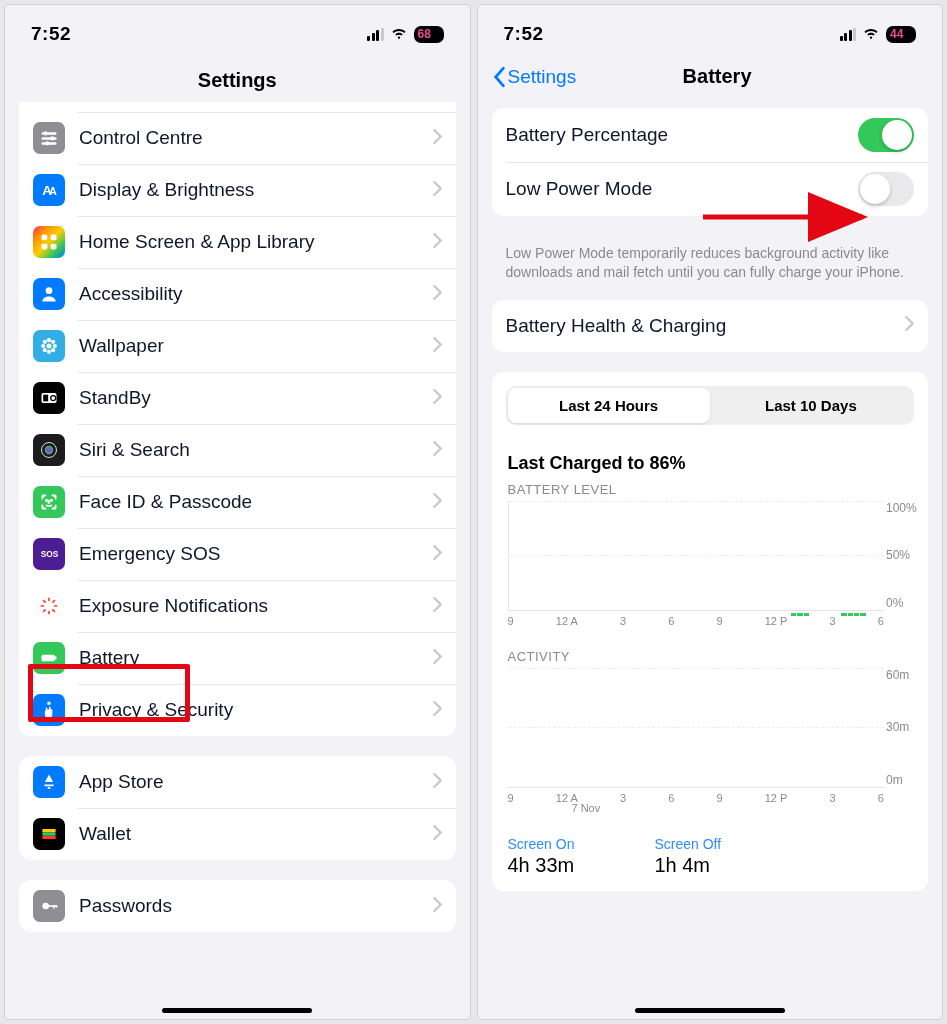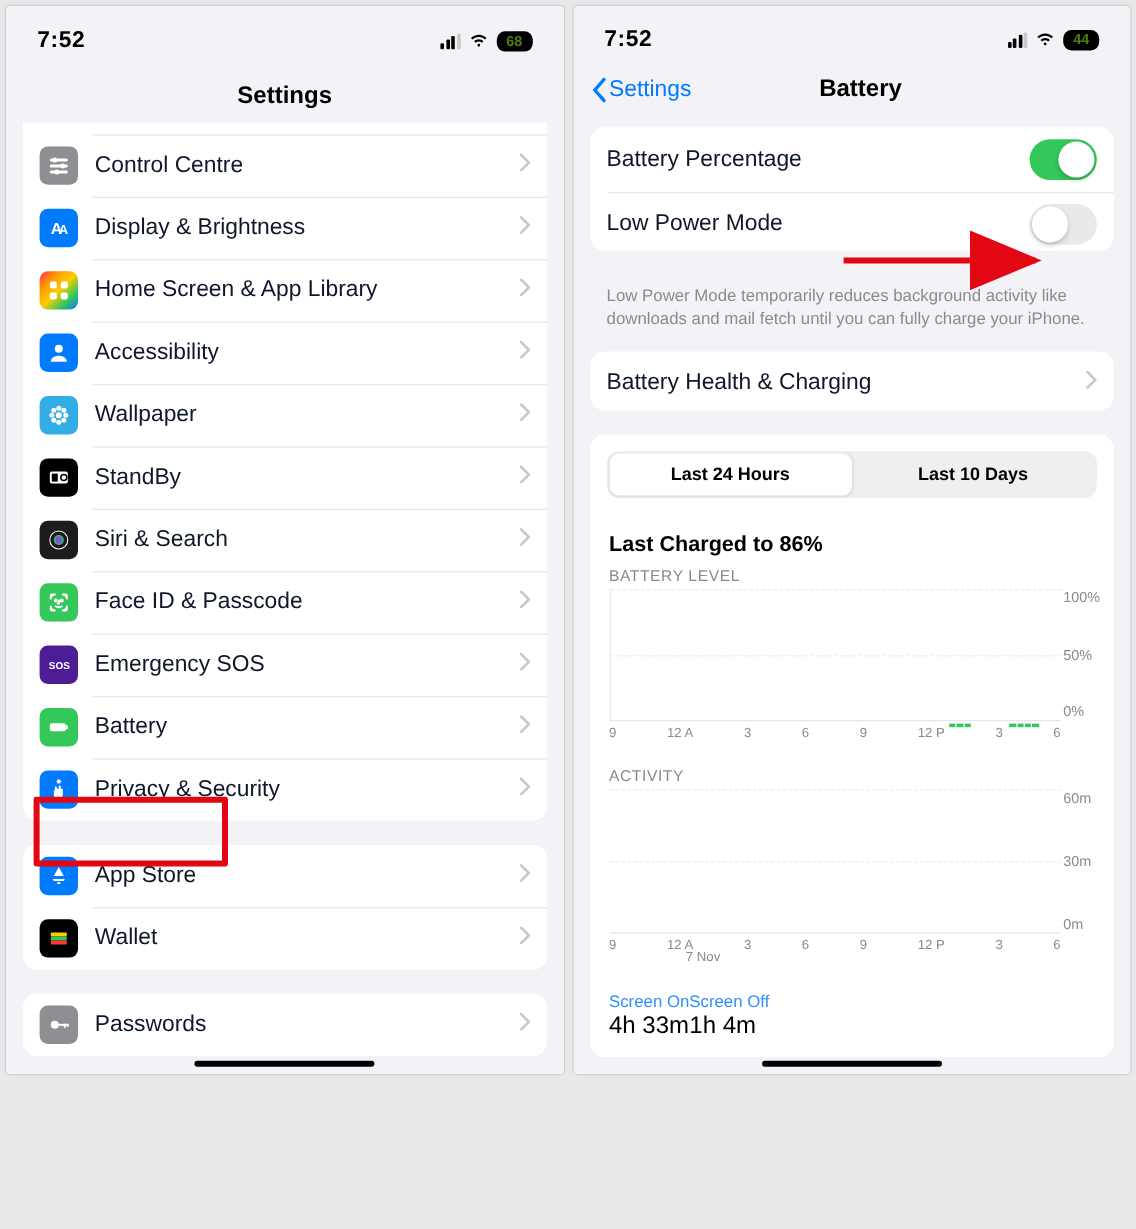--- a/index.html
+++ b/index.html
@@ -1,29 +1,29 @@
 <!DOCTYPE html>
 <html><head>
 <meta charset="utf-8">
 <style>
   *{box-sizing:border-box;margin:0;padding:0;font-family:-apple-system,BlinkMacSystemFont,"Helvetica Neue",sans-serif}
   body{background:#e8e8e8;display:flex;gap:6px;padding:4px}
-  .phone{width:468px;height:892px;background:#f2f2f7;border:1px solid #cfcfd4;border-radius:4px;overflow:hidden;position:relative;display:flex;flex-direction:column}
+  .phone{width:468px;height:1016px;background:#f2f2f7;border:1px solid #cfcfd4;border-radius:4px;overflow:hidden;position:relative;display:flex;flex-direction:column}
   
   .status-bar{display:flex;justify-content:space-between;align-items:center;padding:14px 26px 6px;height:50px}
   .time{font-size:19px;font-weight:600;letter-spacing:0.5px}
   .status-icons{display:flex;align-items:center;gap:6px}
   .cell-bars{display:flex;align-items:flex-end;gap:1.5px;height:13px}
   .cell-bars span{width:3px;background:#000;border-radius:1px}
   .cell-bars span:nth-child(1){height:5px}
   .cell-bars span:nth-child(2){height:8px}
   .cell-bars span:nth-child(3){height:11px}
   .cell-bars span:nth-child(4){height:13px;background:#c9c9c9}
   .wifi-icon svg{width:18px;height:18px}
-  .bat-pill{display:flex;align-items:center;background:#000;color:#4d7c0f;border-radius:7px;padding:2px 4px;font-size:12px;font-weight:700;position:relative;height:17px;min-width:30px;justify-content:center}
+  .bat-pill{display:flex;align-items:center;background:#000;color:#ec4899;border-radius:7px;padding:2px 4px;font-size:12px;font-weight:700;position:relative;height:17px;min-width:30px;}
   
   .title-bar{text-align:center;padding:14px 0 10px;font-size:20px;font-weight:700}
   
   .nav-bar{display:flex;align-items:center;padding:10px 14px}
   .nav-back{display:flex;align-items:center;color:#007aff;font-size:19px;font-weight:400;gap:2px}
   .nav-back svg{width:14px;height:22px}
   .nav-title{flex:1;text-align:center;font-size:20px;font-weight:700;margin-left:-70px}
   
   .list-group{background:#fff;border-radius:12px;margin:0 14px 20px;overflow:hidden}
   .list-row{display:flex;align-items:center;padding:10px 14px;min-height:52px;position:relative}
@@ -60,21 +60,21 @@
   .bars .bar{flex:1;display:flex;flex-direction:column;justify-content:flex-end}
   .bar .seg-y{background:#ffcc00;width:100%}
   .bar .seg-g{background:#34c759;width:100%}
   .bar .seg-r{background:#ff3b30;width:100%}
   .x-axis{display:flex;font-size:11px;color:#8a8a8e;padding:4px 0 0;justify-content:space-between}
   .chart2{position:relative;height:120px;border-bottom:1px solid #e5e5ea}
   .chart2 .bars .bar .dark{background:#1178d4;width:100%}
   .chart2 .bars .bar .light{background:#5bb2f0;width:100%}
   .x-axis2{display:flex;font-size:11px;color:#8a8a8e;padding:4px 0 0;justify-content:space-between}
   .date-lbl{font-size:11px;color:#8a8a8e;padding:0 16px 4px;margin-left:48px;margin-top:-2px}
-  .screen-stats{display:flex;padding:12px 16px 8px;}
+  .screen-stats{display:flex;padding:12px 16px 8px;gap:80px}
   .stat-label{font-size:14px;color:#2e8dff}
   .stat-val{font-size:20px;font-weight:400;margin-top:2px}
   .home-ind{position:absolute;bottom:6px;left:50%;transform:translateX(-50%);width:150px;height:5px;background:#000;border-radius:3px}
   
   .arrow-annot{position:absolute;pointer-events:none}
   .arrow-annot svg{overflow:visible}
   
   .ic-gray{background:#8e8e93}.ic-blue{background:#007aff}
   .ic-purple{background:#5856d6;background:linear-gradient(135deg,#ff2d55 0%,#ff9500 25%,#ffcc00 50%,#34c759 75%,#007aff 100%)}
   .ic-cyan{background:#32ade6}.ic-black{background:#000}.ic-siri{background:#1c1c1e}
@@ -241,20 +241,41 @@
             <svg viewBox="0 0 24 24">
               <text x="2" y="16" font-size="10" font-weight="bold" fill="#fff">SOS</text>
             </svg>
           </div>
     <div class="row-label">Emergency SOS</div>
     <div class="chevron"><svg viewBox="0 0 8 14">
               <path fill="none" stroke="#c7c7cc" stroke-width="2" stroke-linecap="round" d="M1 1l6 6-6 6"></path>
             </svg></div>
   </div>
         <div class="list-row">
+    <div class="row-icon ic-white">
+            <svg viewBox="0 0 24 24" fill="#ff3b30">
+              <circle cx="12" cy="12" r="5"></circle>
+              <g stroke="#ff3b30" stroke-width="2">
+                <line x1="12" y1="2" x2="12" y2="6"></line>
+                <line x1="12" y1="18" x2="12" y2="22"></line>
+                <line x1="2" y1="12" x2="6" y2="12"></line>
+                <line x1="18" y1="12" x2="22" y2="12"></line>
+                <line x1="5" y1="5" x2="8" y2="8"></line>
+                <line x1="16" y1="16" x2="19" y2="19"></line>
+                <line x1="5" y1="19" x2="8" y2="16"></line>
+                <line x1="16" y1="8" x2="19" y2="5"></line>
+              </g>
+            </svg>
+          </div>
+    <div class="row-label">Exposure Notifications</div>
+    <div class="chevron"><svg viewBox="0 0 8 14">
+              <path fill="none" stroke="#c7c7cc" stroke-width="2" stroke-linecap="round" d="M1 1l6 6-6 6"></path>
+            </svg></div>
+  </div>
+        <div class="list-row">
     <div class="row-icon ic-green">
             <svg viewBox="0 0 24 24" fill="#fff">
               <rect x="3" y="8" width="16" height="8" rx="2"></rect>
               <rect x="19" y="10" width="2" height="4" rx="1"></rect>
             </svg>
           </div>
     <div class="row-label">Battery</div>
     <div class="chevron"><svg viewBox="0 0 8 14">
               <path fill="none" stroke="#c7c7cc" stroke-width="2" stroke-linecap="round" d="M1 1l6 6-6 6"></path>
             </svg></div>

